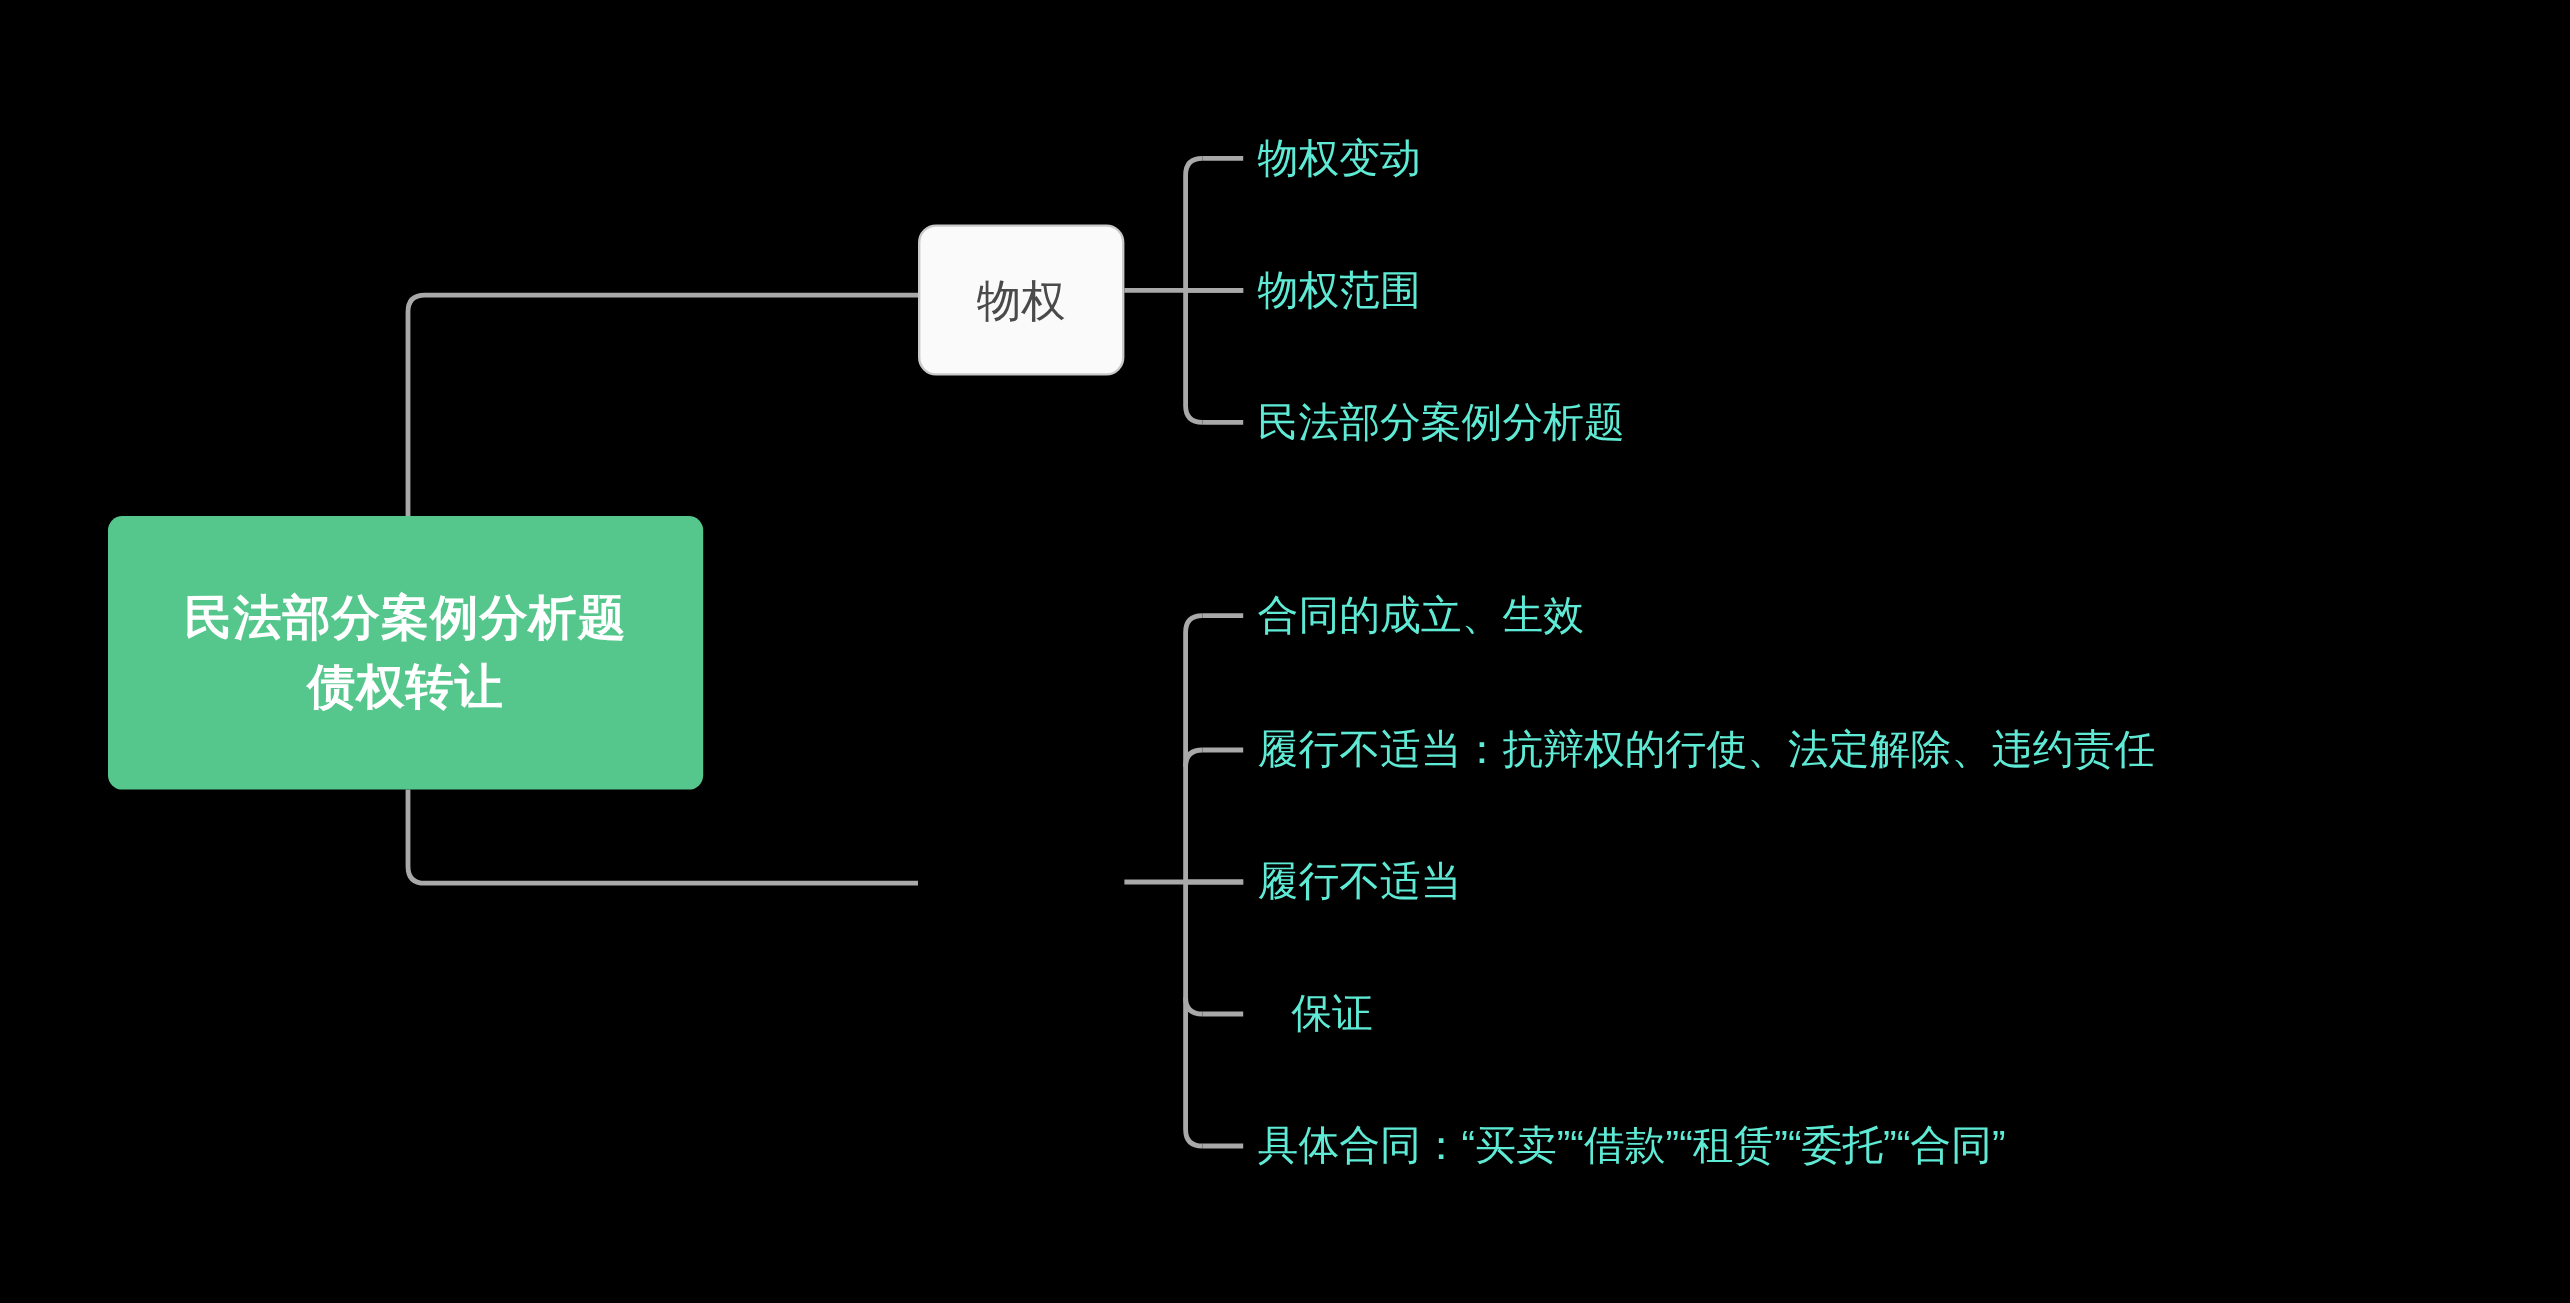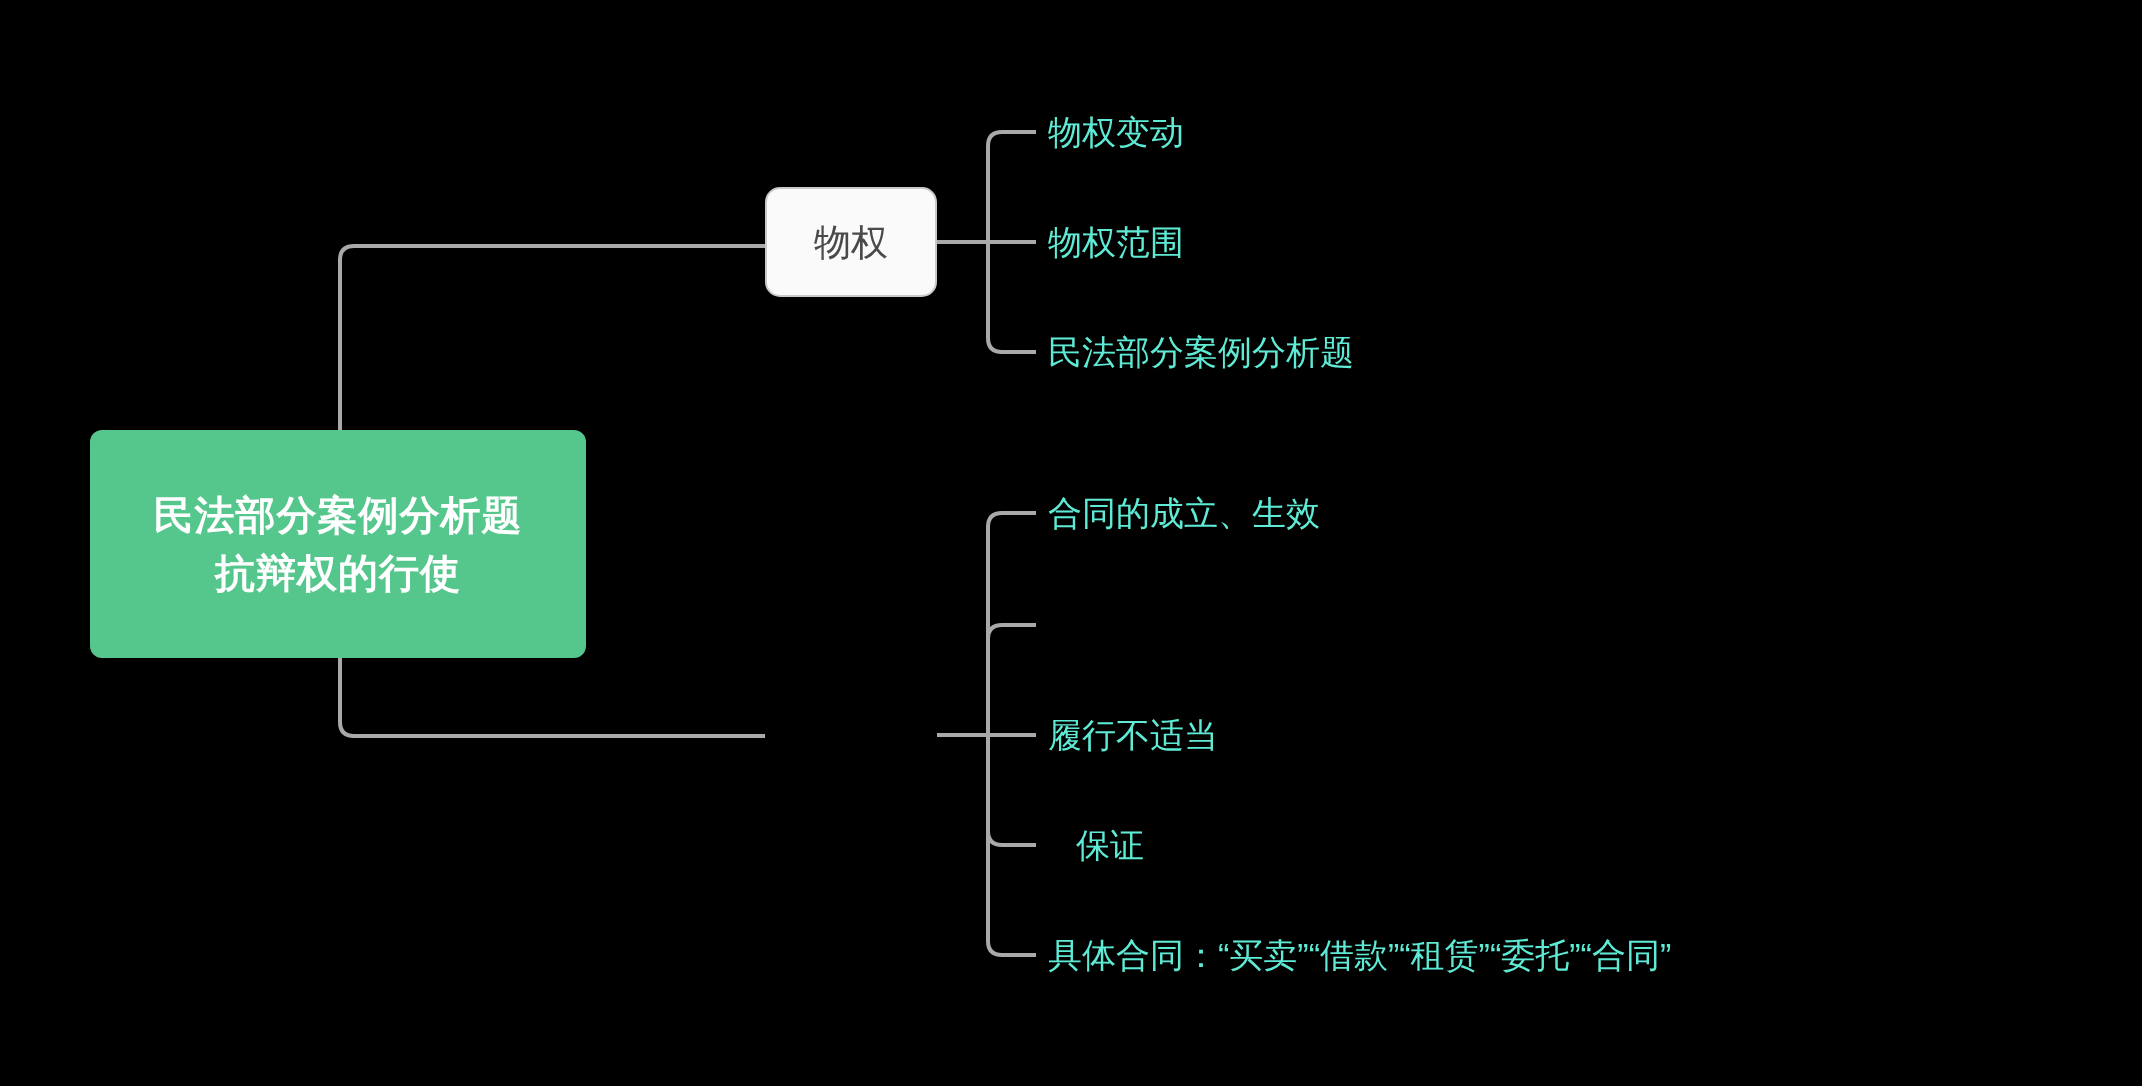--- a/index.html
+++ b/index.html
@@ -50,21 +50,21 @@
     font-weight: bold;
     line-height: 1.45;
     letter-spacing: 1px;
     white-space: nowrap;
   }
 
   
   .branch-node {
     position: absolute;
     width: 172px;
-    height: 110px;
+    height: 126px;
     background: #FAFAFA;
     border: 2px solid #C9C9C9;
     border-radius: 15px;
     display: flex;
     align-items: center;
     justify-content: center;
     box-sizing: border-box;
     z-index: 3;
   }
   .branch-label {
@@ -107,30 +107,31 @@
     <path d="M 1002 625 Q 988 625 988 639"></path>
     <path d="M 1002 625 L 1036 625"></path>
     <path d="M 988 735 L 1036 735"></path>
     <path d="M 988 831 Q 988 845 1002 845"></path>
     <path d="M 1002 845 L 1036 845"></path>
     <path d="M 1002 955 L 1036 955"></path>
   </svg>
 
   <div class="root-node">
     <div class="root-line">民法部分案例分析题</div>
-    <div class="root-line">抗辩权的行使</div>
+    <div class="root-line">债权转让</div>
   </div>
 
   <div class="branch-node" style="left:765px; top:187px;">
     <span class="branch-label">物权</span>
   </div>
 
 
   <div class="leaf" style="left:1048px; top:132px;">物权变动</div>
   <div class="leaf" style="left:1048px; top:242px;">物权范围</div>
   <div class="leaf" style="left:1048px; top:352px;">民法部分案例分析题</div>
 
   <div class="leaf" style="left:1048px; top:513px;">合同的成立、生效</div>
+  <div class="leaf" style="left:1048px; top:625px;">履行不适当：抗辩权的行使、法定解除、违约责任</div>
   <div class="leaf" style="left:1048px; top:735px;">履行不适当</div>
   <div class="leaf" style="left:1076px; top:845px;">保证</div>
   <div class="leaf" style="left:1048px; top:955px;">具体合同：“买卖”“借款”“租赁”“委托”“合同”</div>
 
 </div>
 
 </body></html>

